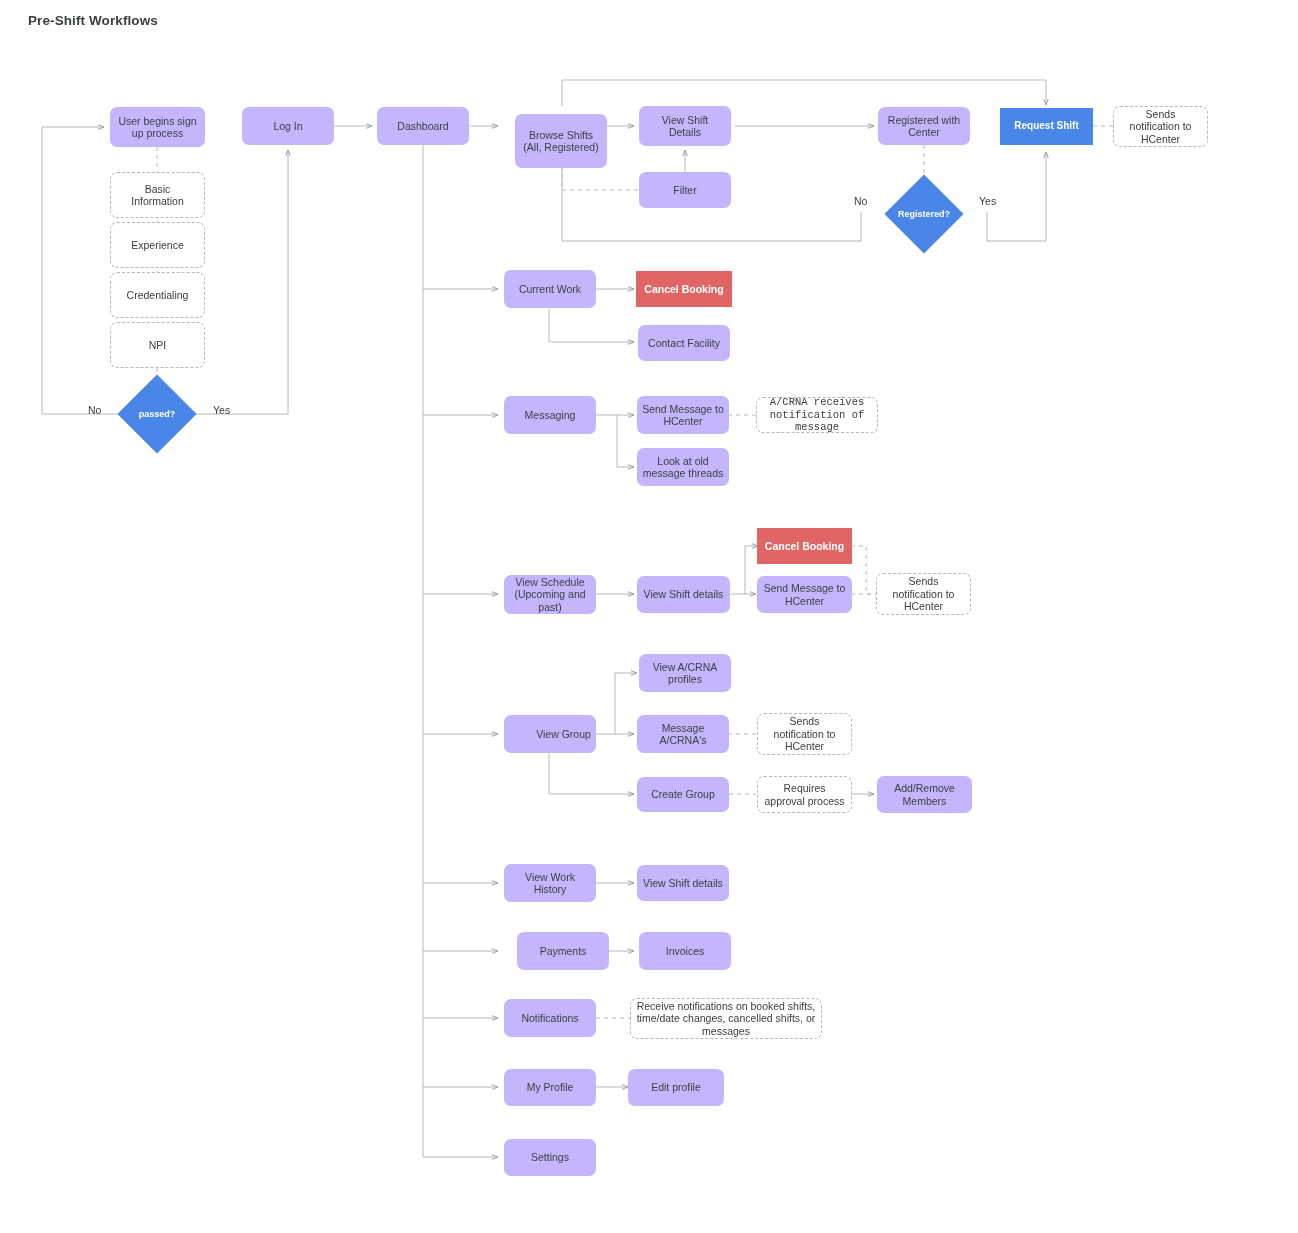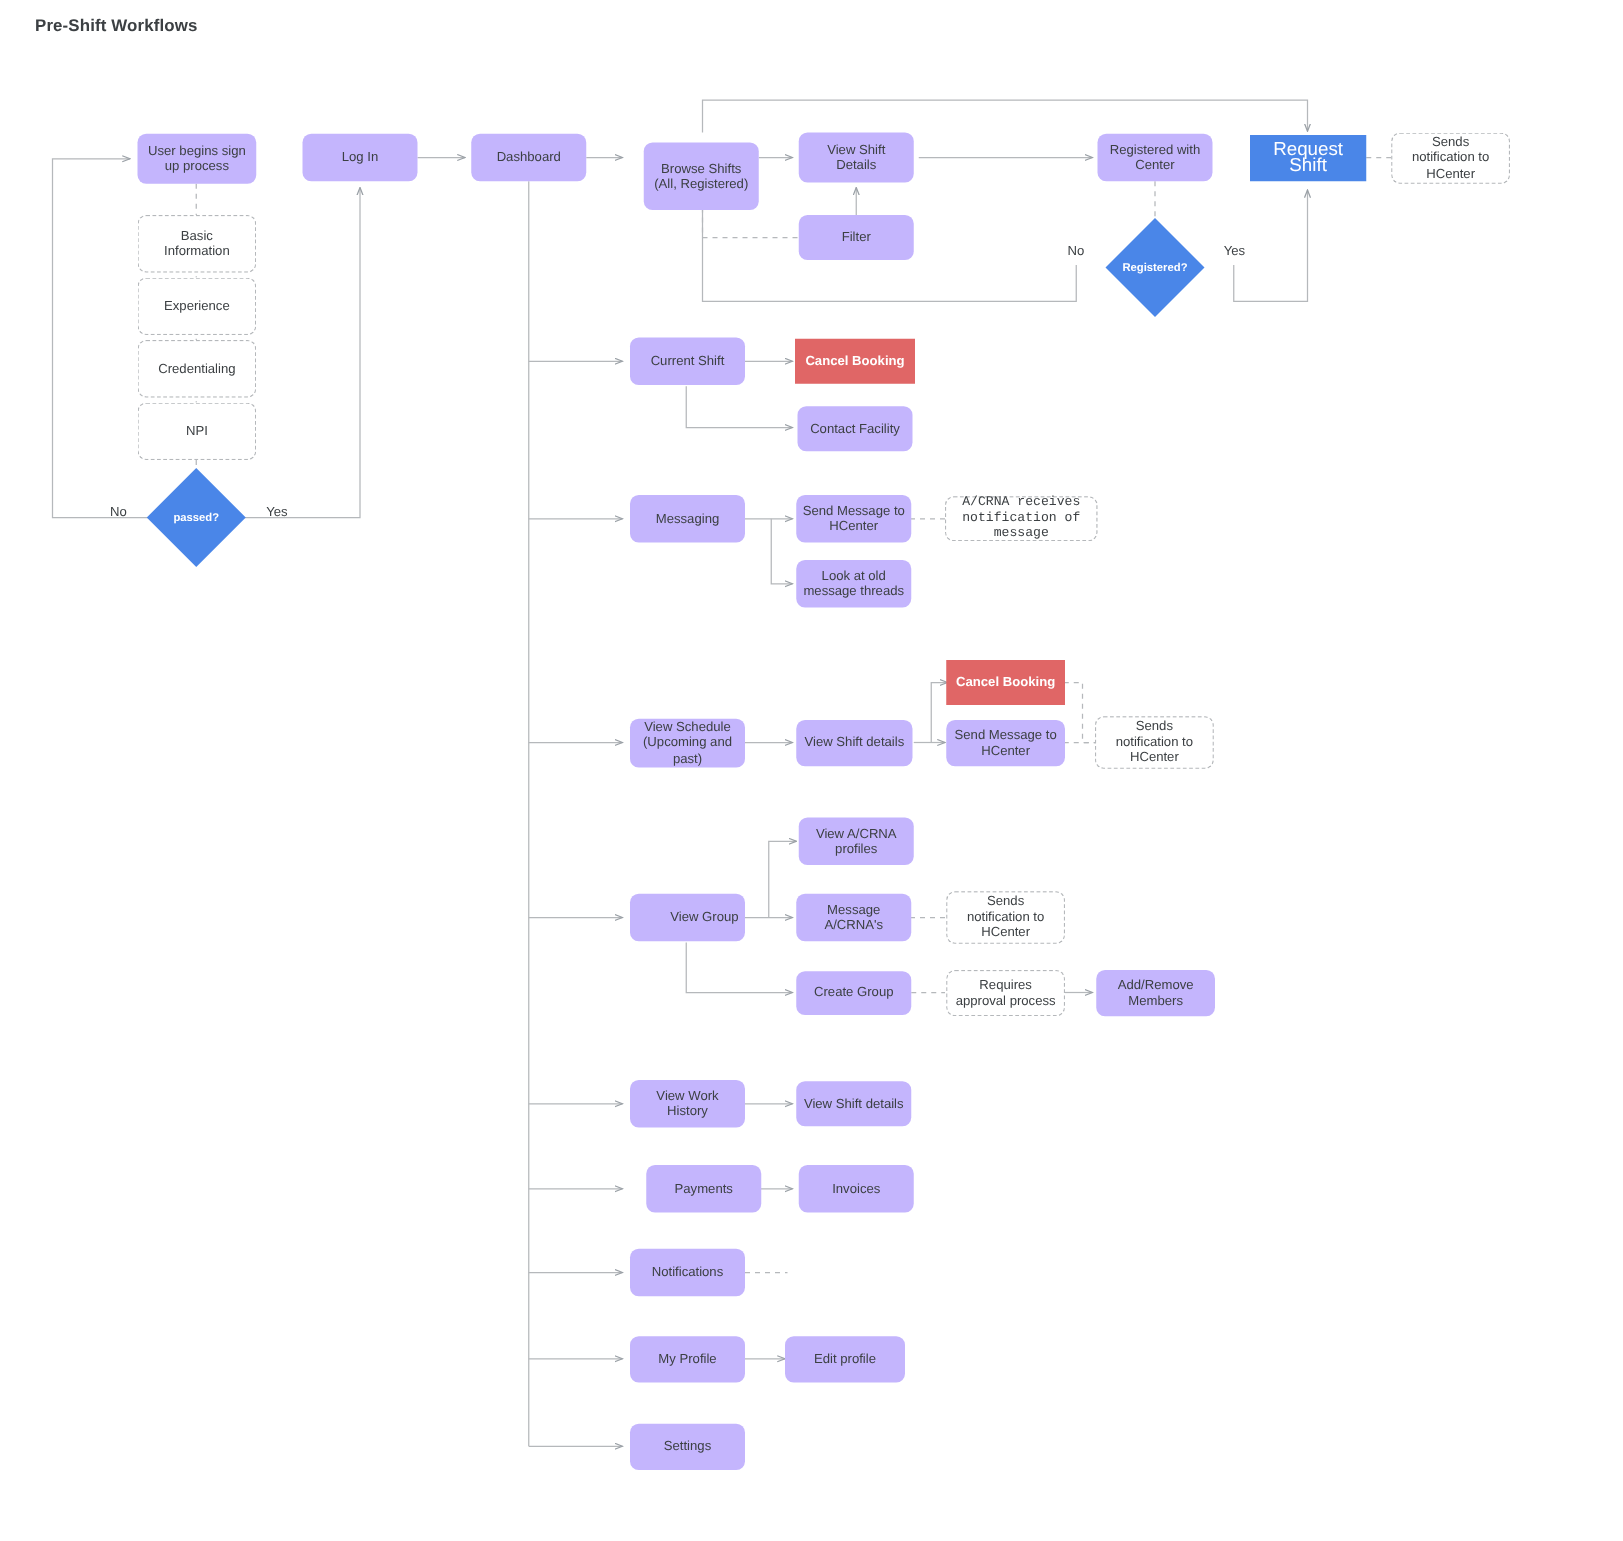--- a/index.html
+++ b/index.html
@@ -31,21 +31,21 @@
     justify-content:center;
     text-align:center;
     font-size:10.5px;
     line-height:12.5px;
     border-radius:7px;
     padding:2px 5px;
     white-space:pre-line;
   }
   .n-solid{background:#c4b5fd;color:#3c4043;}
   .n-dashed{background:#ffffff;border:1px dashed #b5b8bb;color:#3c4043;}
-  .n-blue{background:#4a86e8;color:#ffffff;font-weight:normal;border-radius:0;font-size:15px;}
+  .n-blue{background:#4a86e8;color:#ffffff;font-weight:bold;border-radius:0;font-size:10px;text-align:right;}
   .n-red{background:#e06666;color:#ffffff;font-weight:bold;border-radius:0;font-size:10.5px;}
 
   .diamond{
     position:absolute;
     display:flex;align-items:center;justify-content:center;
     text-align:center;
   }
   .diamond .dshape{
     position:absolute;left:0;top:0;width:100%;height:100%;
     background:#4a86e8;
@@ -182,21 +182,21 @@
   </div>
 
   <div class="edgelabel" style="left:854px;top:195px;">No</div>
   <div class="edgelabel" style="left:979px;top:195px;">Yes</div>
 
   <div class="node n-blue" style="left:1000px;top:108px;width:93px;height:37px;">Request Shift</div>
   <div class="node n-dashed" style="left:1113px;top:106px;width:95px;height:41px;">Sends
 notification to
 HCenter</div>
 
-  <div class="node n-solid" style="left:504px;top:270px;width:92px;height:38px;">Current Shift</div>
+  <div class="node n-solid" style="left:504px;top:270px;width:92px;height:38px;">Current Work</div>
   <div class="node n-red" style="left:636px;top:271px;width:96px;height:36px;">Cancel Booking</div>
   <div class="node n-solid" style="left:638px;top:325px;width:92px;height:36px;">Contact Facility</div>
 
   <div class="node n-solid" style="left:504px;top:396px;width:92px;height:38px;">Messaging</div>
   <div class="node n-solid" style="left:637px;top:396px;width:92px;height:38px;">Send Message to
 HCenter</div>
   <div class="node n-dashed" style="left:756px;top:397px;width:122px;height:36px;font-family:Liberation Mono, monospace;">A/CRNA receives
 notification of message</div>
   <div class="node n-solid" style="left:637px;top:448px;width:92px;height:38px;">Look at old
 message threads</div>
@@ -227,19 +227,22 @@
 Members</div>
 
   <div class="node n-solid" style="left:504px;top:864px;width:92px;height:38px;">View Work
 History</div>
   <div class="node n-solid" style="left:637px;top:865px;width:92px;height:36px;">View Shift details</div>
 
   <div class="node n-solid" style="left:517px;top:932px;width:92px;height:38px;">Payments</div>
   <div class="node n-solid" style="left:639px;top:932px;width:92px;height:38px;">Invoices</div>
 
   <div class="node n-solid" style="left:504px;top:999px;width:92px;height:38px;">Notifications</div>
+  <div class="node n-dashed" style="left:630px;top:998px;width:192px;height:41px;">Receive notifications on booked shifts,
+time/date changes, cancelled shifts, or
+messages</div>
 
   <div class="node n-solid" style="left:504px;top:1069px;width:92px;height:37px;">My Profile</div>
   <div class="node n-solid" style="left:628px;top:1069px;width:96px;height:37px;">Edit profile</div>
 
   <div class="node n-solid" style="left:504px;top:1139px;width:92px;height:37px;">Settings</div>
 
 </div>
 
 </body></html>

